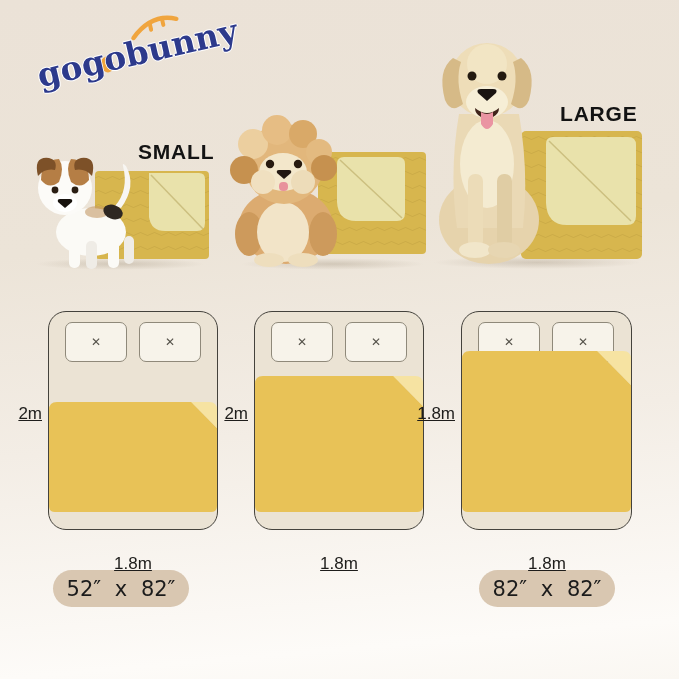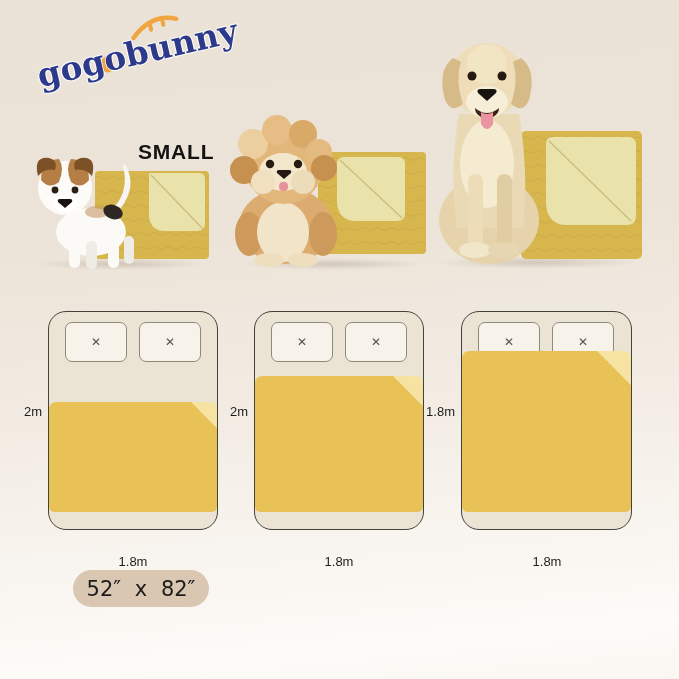--- a/index.html
+++ b/index.html
@@ -28,21 +28,21 @@
   .gshadow{ position:absolute; z-index:1; border-radius:50%;
     background:radial-gradient(ellipse at center, rgba(100,80,50,.20), rgba(100,80,50,0) 70%); }
   
   .bed{ position:absolute; top:311px; width:170px; height:219px;
         background:#ebe3d4; border:1.5px solid #44423c; border-radius:18px; }
   .pillow{ position:absolute; top:10px; width:62px; height:40px; background:#f7f3ea;
            border:1px solid #8f897a; border-radius:7px;
            display:flex; align-items:center; justify-content:center; z-index:1; }
   .pmark{ font-size:12px; color:#55524a; }
   .bedblanket{ position:absolute; left:0; width:100%; z-index:2; }
-  .dim{ position:absolute; font-size:13px; color:#1e1d1b; z-index:3; }
+  .dim{ position:absolute; font-size:17px; color:#1e1d1b; z-index:3;text-decoration:underline; }
   .dim-left{ text-align:right; }
   .dim-bottom{ text-align:center; width:60px;margin-top:20px; }
   
   .pill{ position:absolute; top:570px; width:136px; height:37px; border-radius:19px;
          background:#d9c7b1; display:flex; align-items:center; justify-content:center;
          font-family:"DejaVu Sans",sans-serif; font-size:21px; color:#1b1b1b; word-spacing:7px; }
 </style>
 </head>
 <body>
 
@@ -150,20 +150,21 @@
     <circle cx="64" cy="42" r="20" fill="#f2e5c4"></circle>
     <path d="M30 36 Q14 48 22 78 Q28 92 40 82 Q32 58 38 40 Z" fill="#d6ba87"></path>
     <path d="M98 36 Q114 48 106 78 Q100 92 88 82 Q96 58 90 40 Z" fill="#d6ba87"></path>
     <ellipse cx="64" cy="80" rx="21" ry="16" fill="#f6eed6"></ellipse>
     <path d="M64 79 L55 71 Q53 67 58 67 L70 67 Q75 67 73 71 Z" fill="#191310"></path>
     <path d="M52 86 Q64 96 76 86 Q76 92 70 95 Q64 98 58 95 Q52 92 52 86 Z" fill="#40251b"></path>
     <path d="M58 90 Q64 94 70 90 L70 102 Q64 112 58 102 Z" fill="#ea94a2"></path>
     <circle cx="49" cy="54" r="4.5" fill="#241a10"></circle>
     <circle cx="79" cy="54" r="4.5" fill="#241a10"></circle>
   </svg>
+  <div class="size-label" style="left:560px;top:102px">LARGE</div>
 
   <div class="bed" style="left:48px">
     <div class="pillow" style="left:16px">
       <span class="pmark">✕</span>
       </div>
     <div class="pillow" style="left:90px">
       <span class="pmark">✕</span>
       </div>
     <svg class="bedblanket" style="top:90px;height:110px" viewBox="0 0 170 110" preserveAspectRatio="none">
       <path d="M8 0 H144 L170 26 V104 Q170 110 164 110 H6 Q0 110 0 104 V8 Q0 0 8 0 Z" fill="#e8c257"></path>
@@ -196,15 +197,16 @@
       <span class="pmark">✕</span>
       </div>
     <svg class="bedblanket" style="top:39px;height:161px" viewBox="0 0 171 161" preserveAspectRatio="none">
       <path d="M8 0 H137 L171 34 V155 Q171 161 165 161 H6 Q0 161 0 155 V8 Q0 0 8 0 Z" fill="#e8c257"></path>
       <path d="M137 0 H163 Q171 0 171 8 V34 Z" fill="#f6e3a2"></path>
     </svg>
   </div>
   <div class="dim dim-left" style="left:412px;top:404px;width:43px">1.8m</div>
   <div class="dim dim-bottom" style="left:517px;top:534px">1.8m</div>
 
-  <div class="pill" style="left:73px">52″ x 82″</div>
+  <div class="pill" style="left:53px">52″ x 82″</div>
+  <div class="pill" style="left:479px">82″ x 82″</div>
 
 </div>
 
 </body></html>

